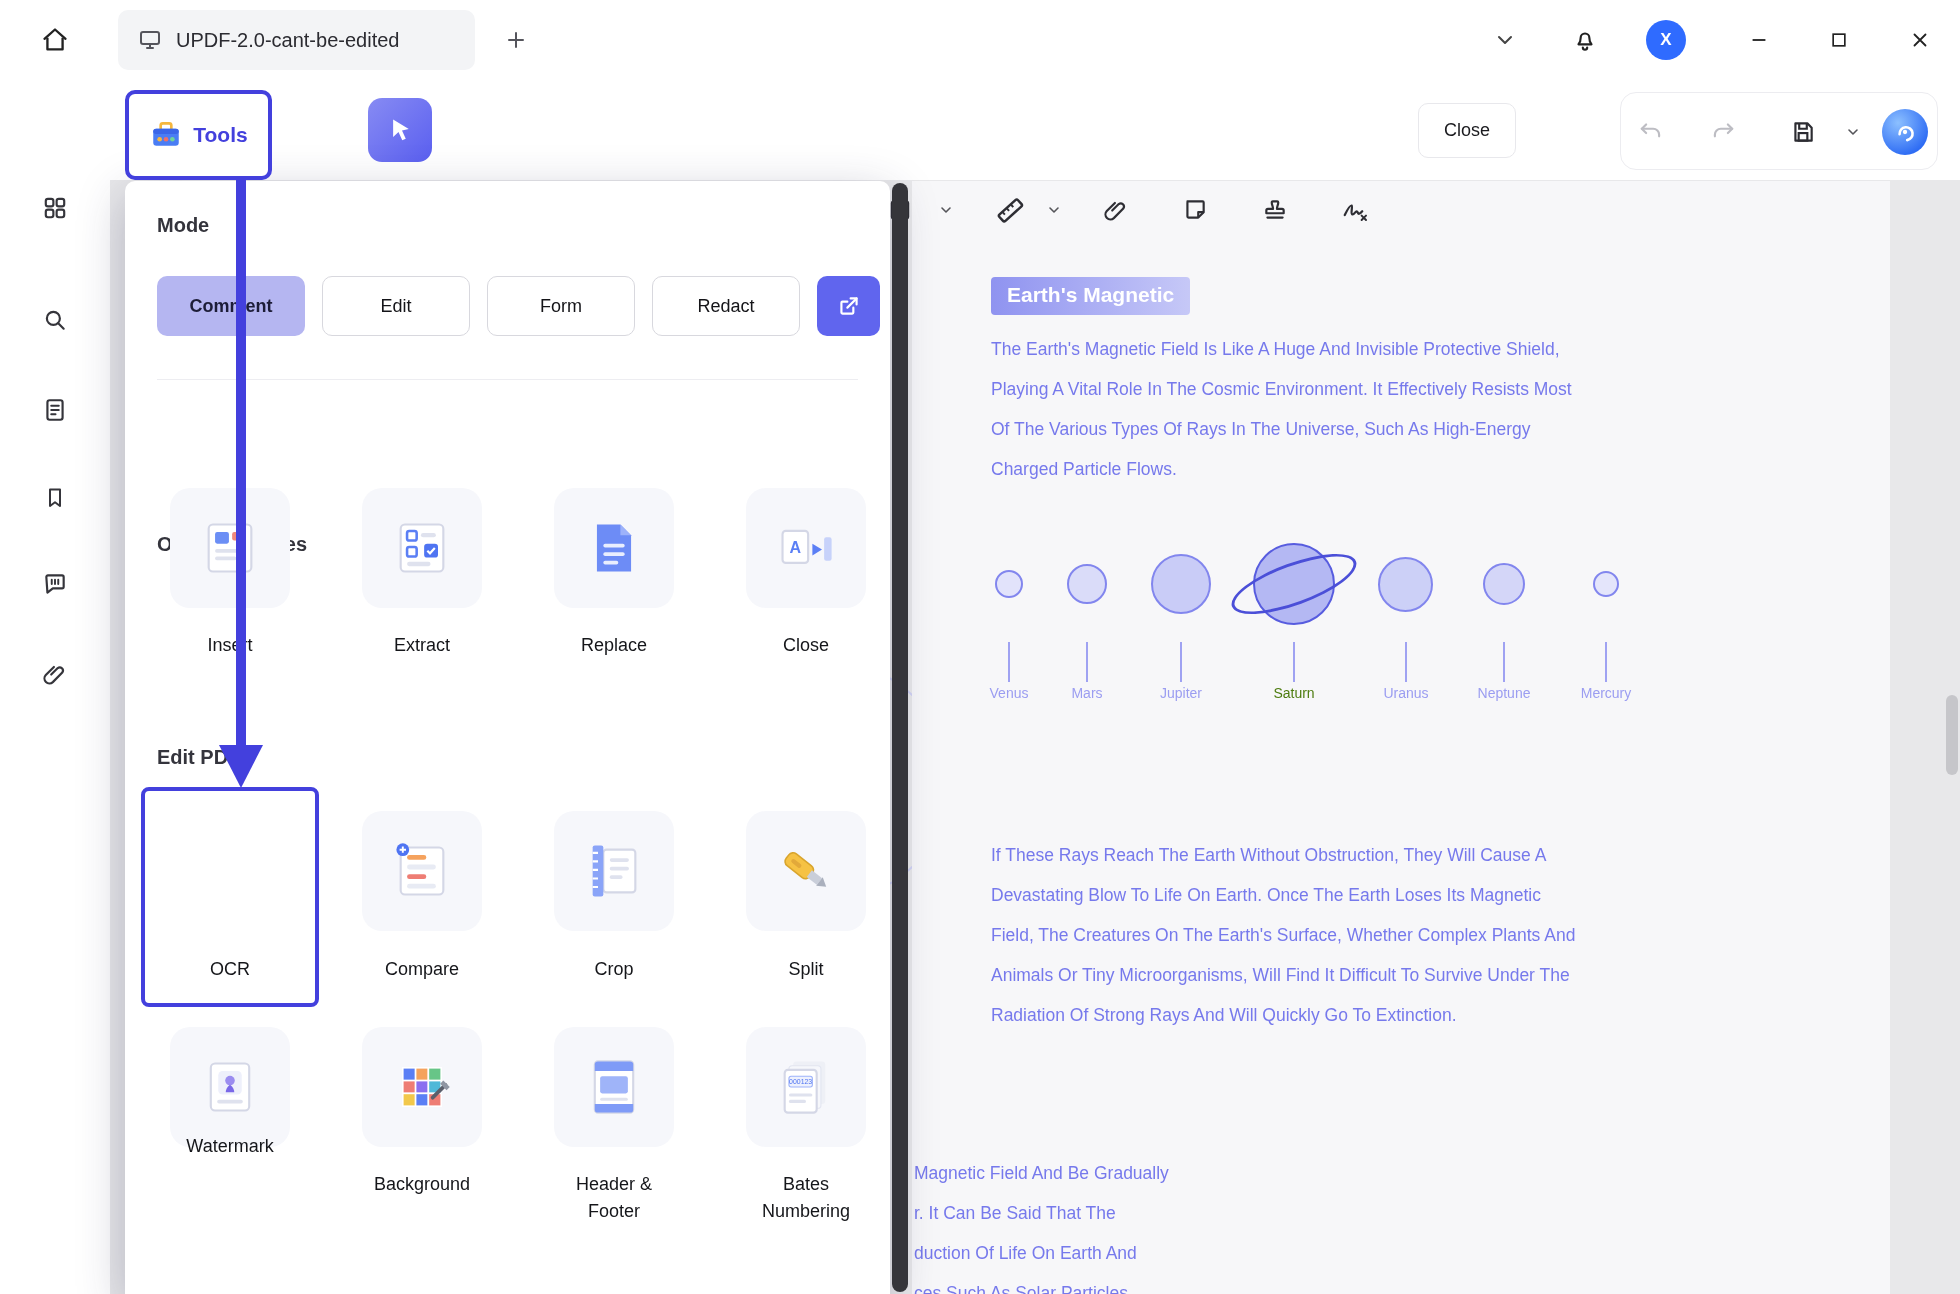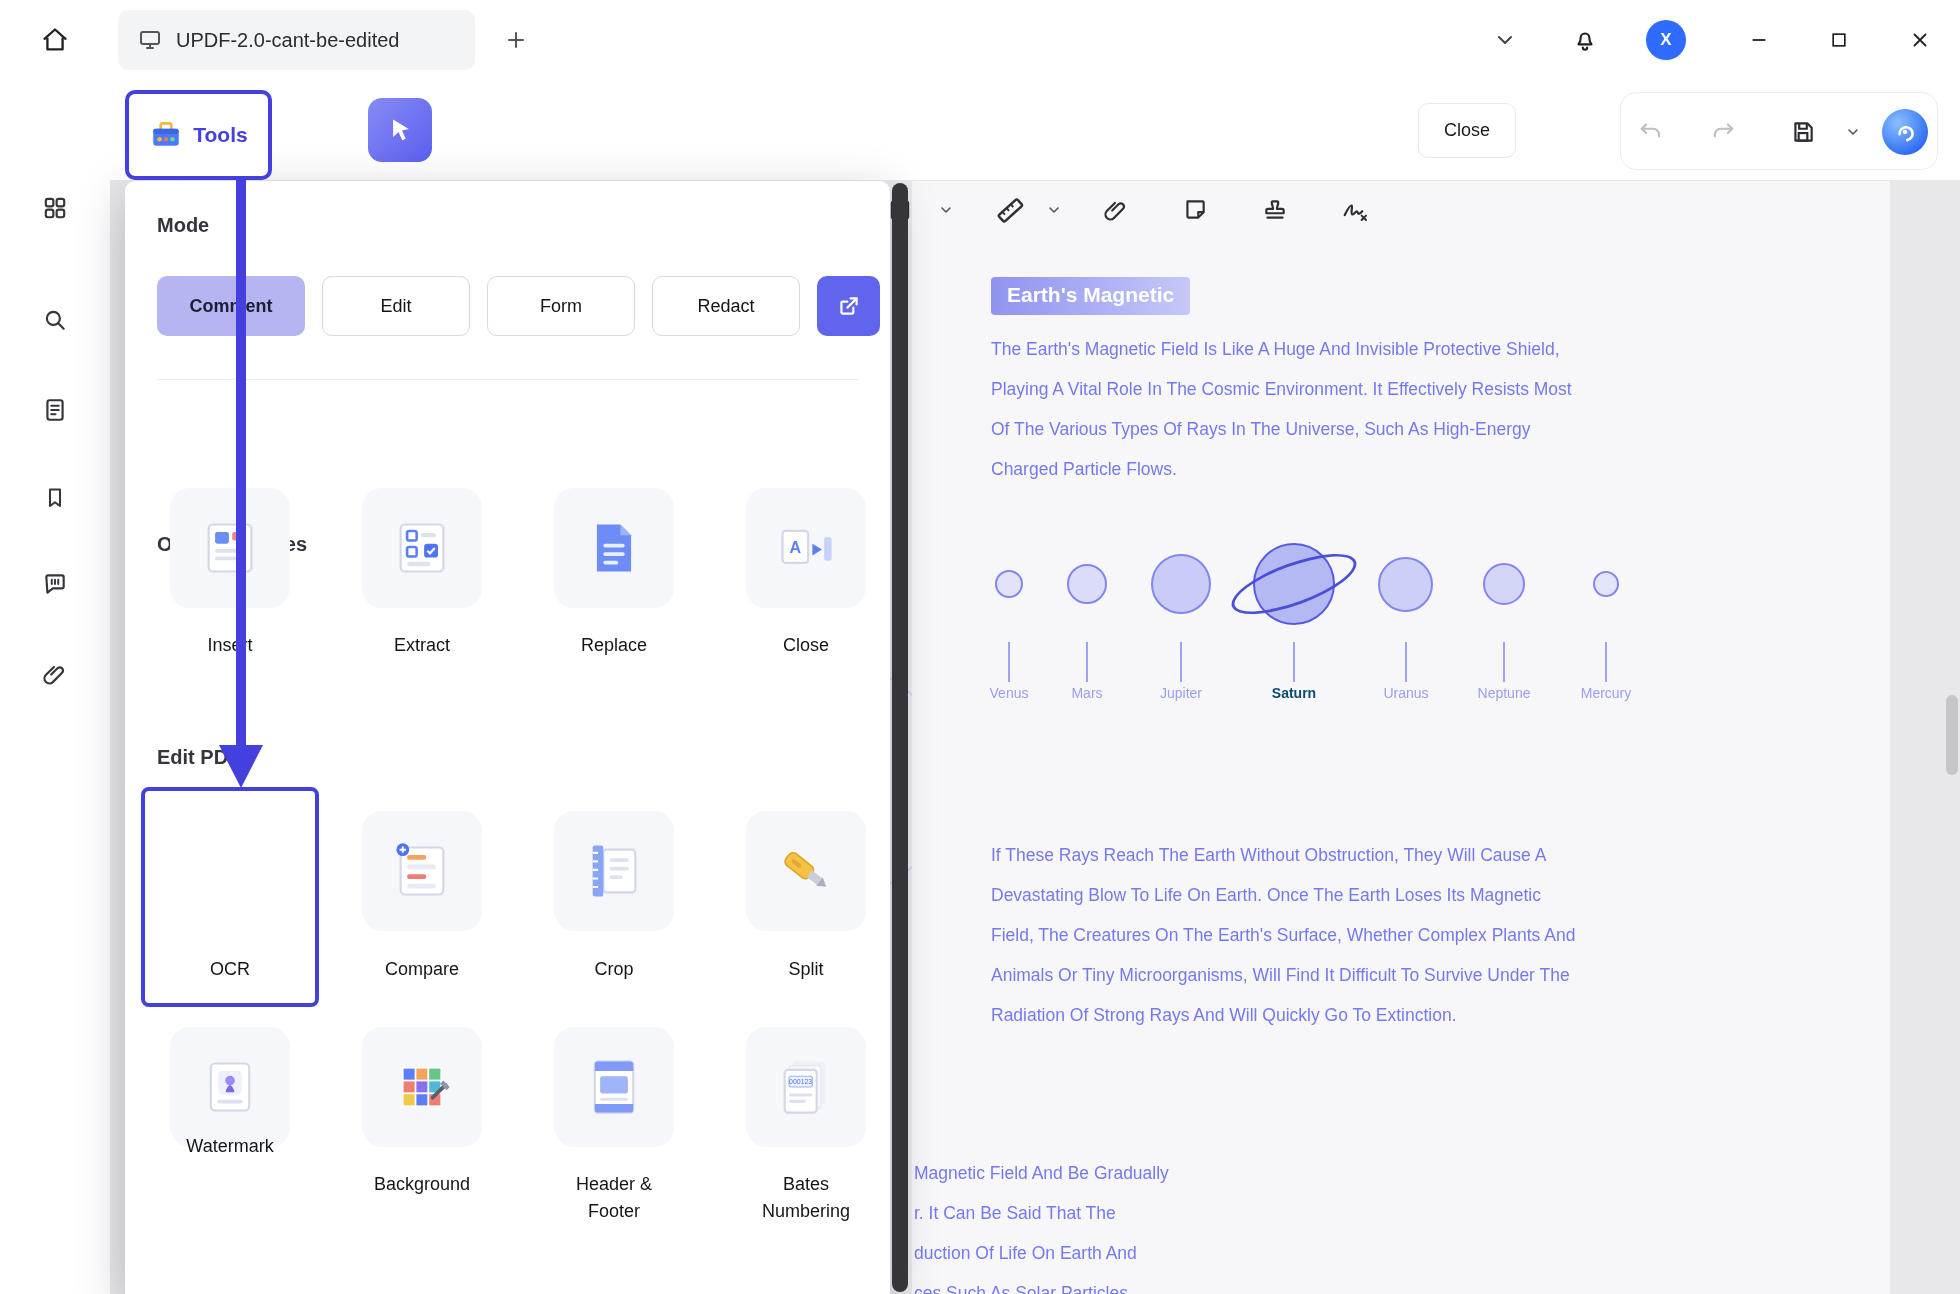--- a/index.html
+++ b/index.html
@@ -401,21 +401,21 @@
       </div>
       <div class="planet" style="left:209px">
         <div class="pcircle" style="left:30px;top:11px;width:60px;height:60px;background:#c9ccf7"></div>
         <div class="ptick"></div>
         <div class="plabel">Jupiter</div>
       </div>
       <div class="planet" style="left:322px">
         <div class="pcircle" style="left:19px;top:0;width:82px;height:82px;background:#b4b8f3;border-color:#575cdf"></div>
         <div class="pring"></div>
         <div class="ptick"></div>
-        <div class="plabel" style="color:#0c4a6e;font-weight:700">Saturn</div>
+        <div class="plabel" style="color:#4d7c0f;font-weight:400">Saturn</div>
       </div>
       <div class="planet" style="left:434px">
         <div class="pcircle" style="left:32px;top:14px;width:55px;height:55px;background:#ccd0f7"></div>
         <div class="ptick"></div>
         <div class="plabel">Uranus</div>
       </div>
       <div class="planet" style="left:532px">
         <div class="pcircle" style="left:39px;top:20px;width:42px;height:42px;background:#d4d6f8"></div>
         <div class="ptick"></div>
         <div class="plabel">Neptune</div>

